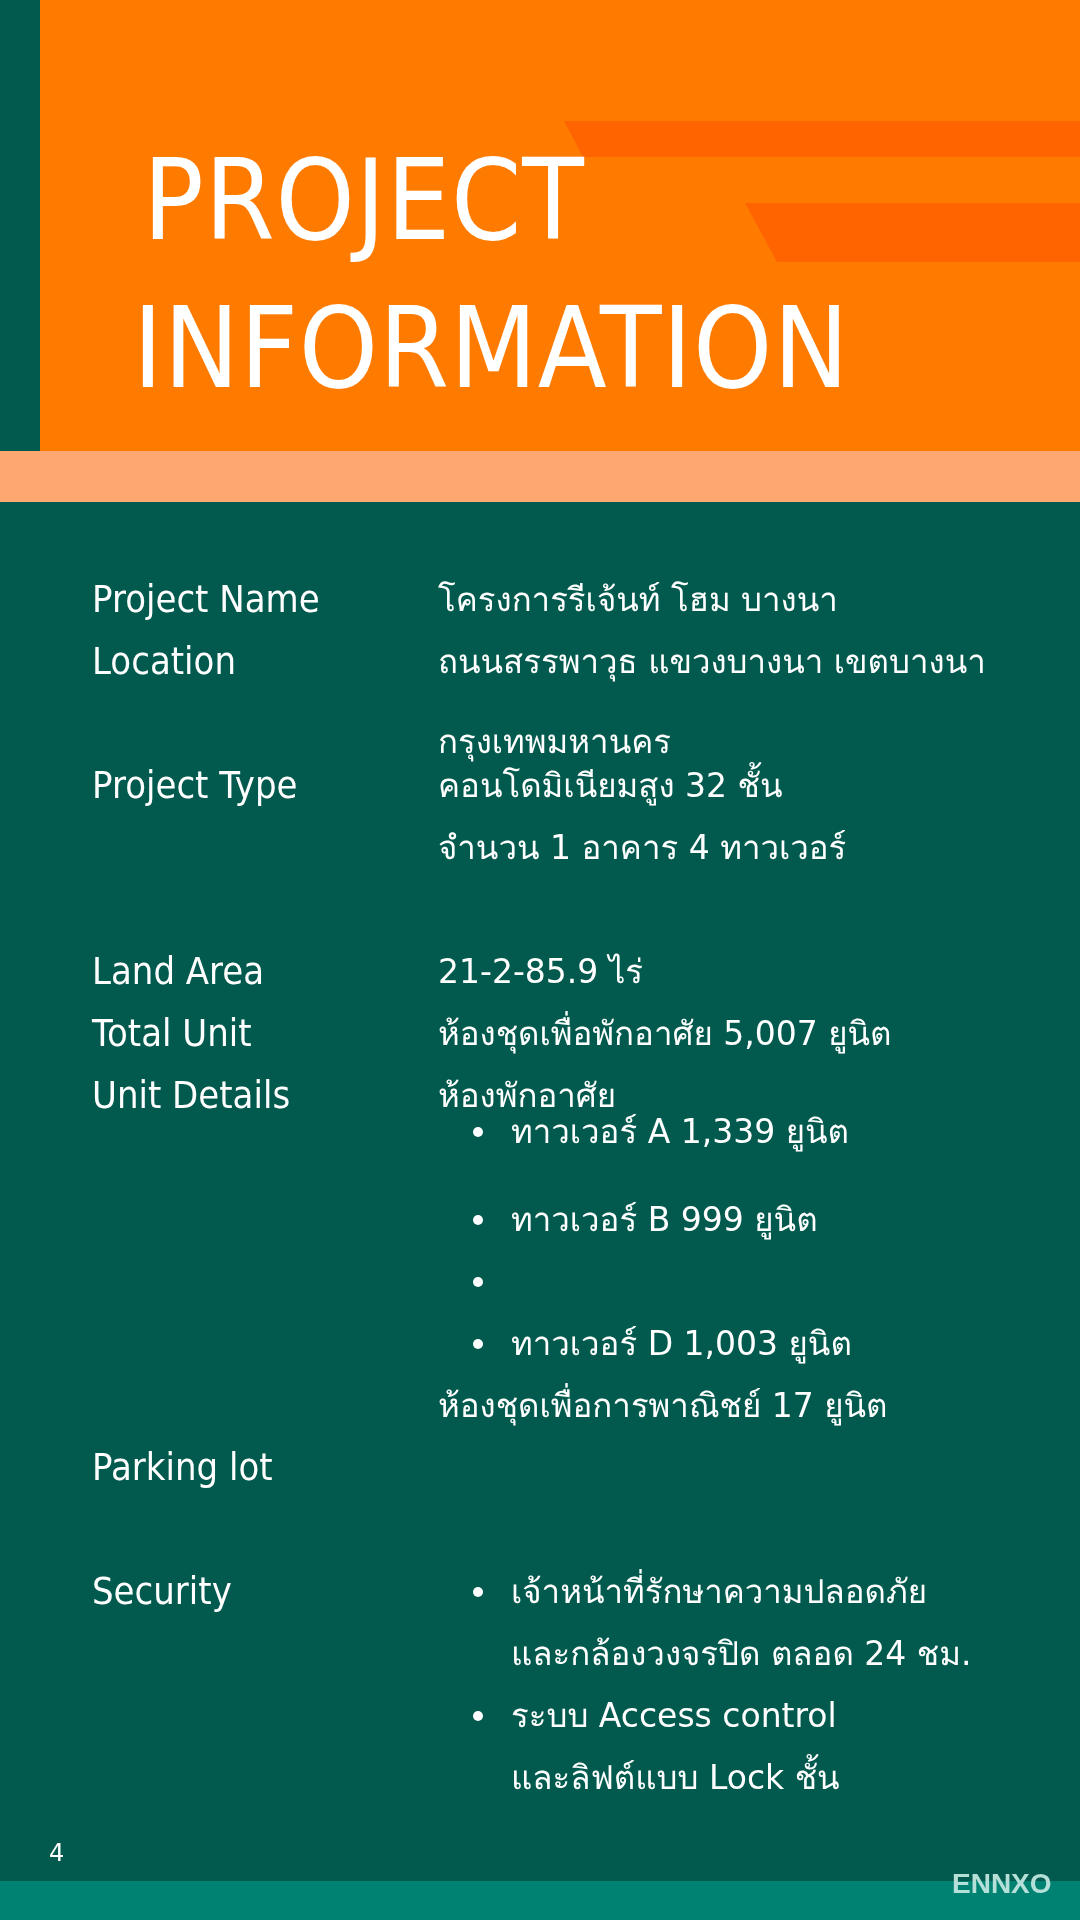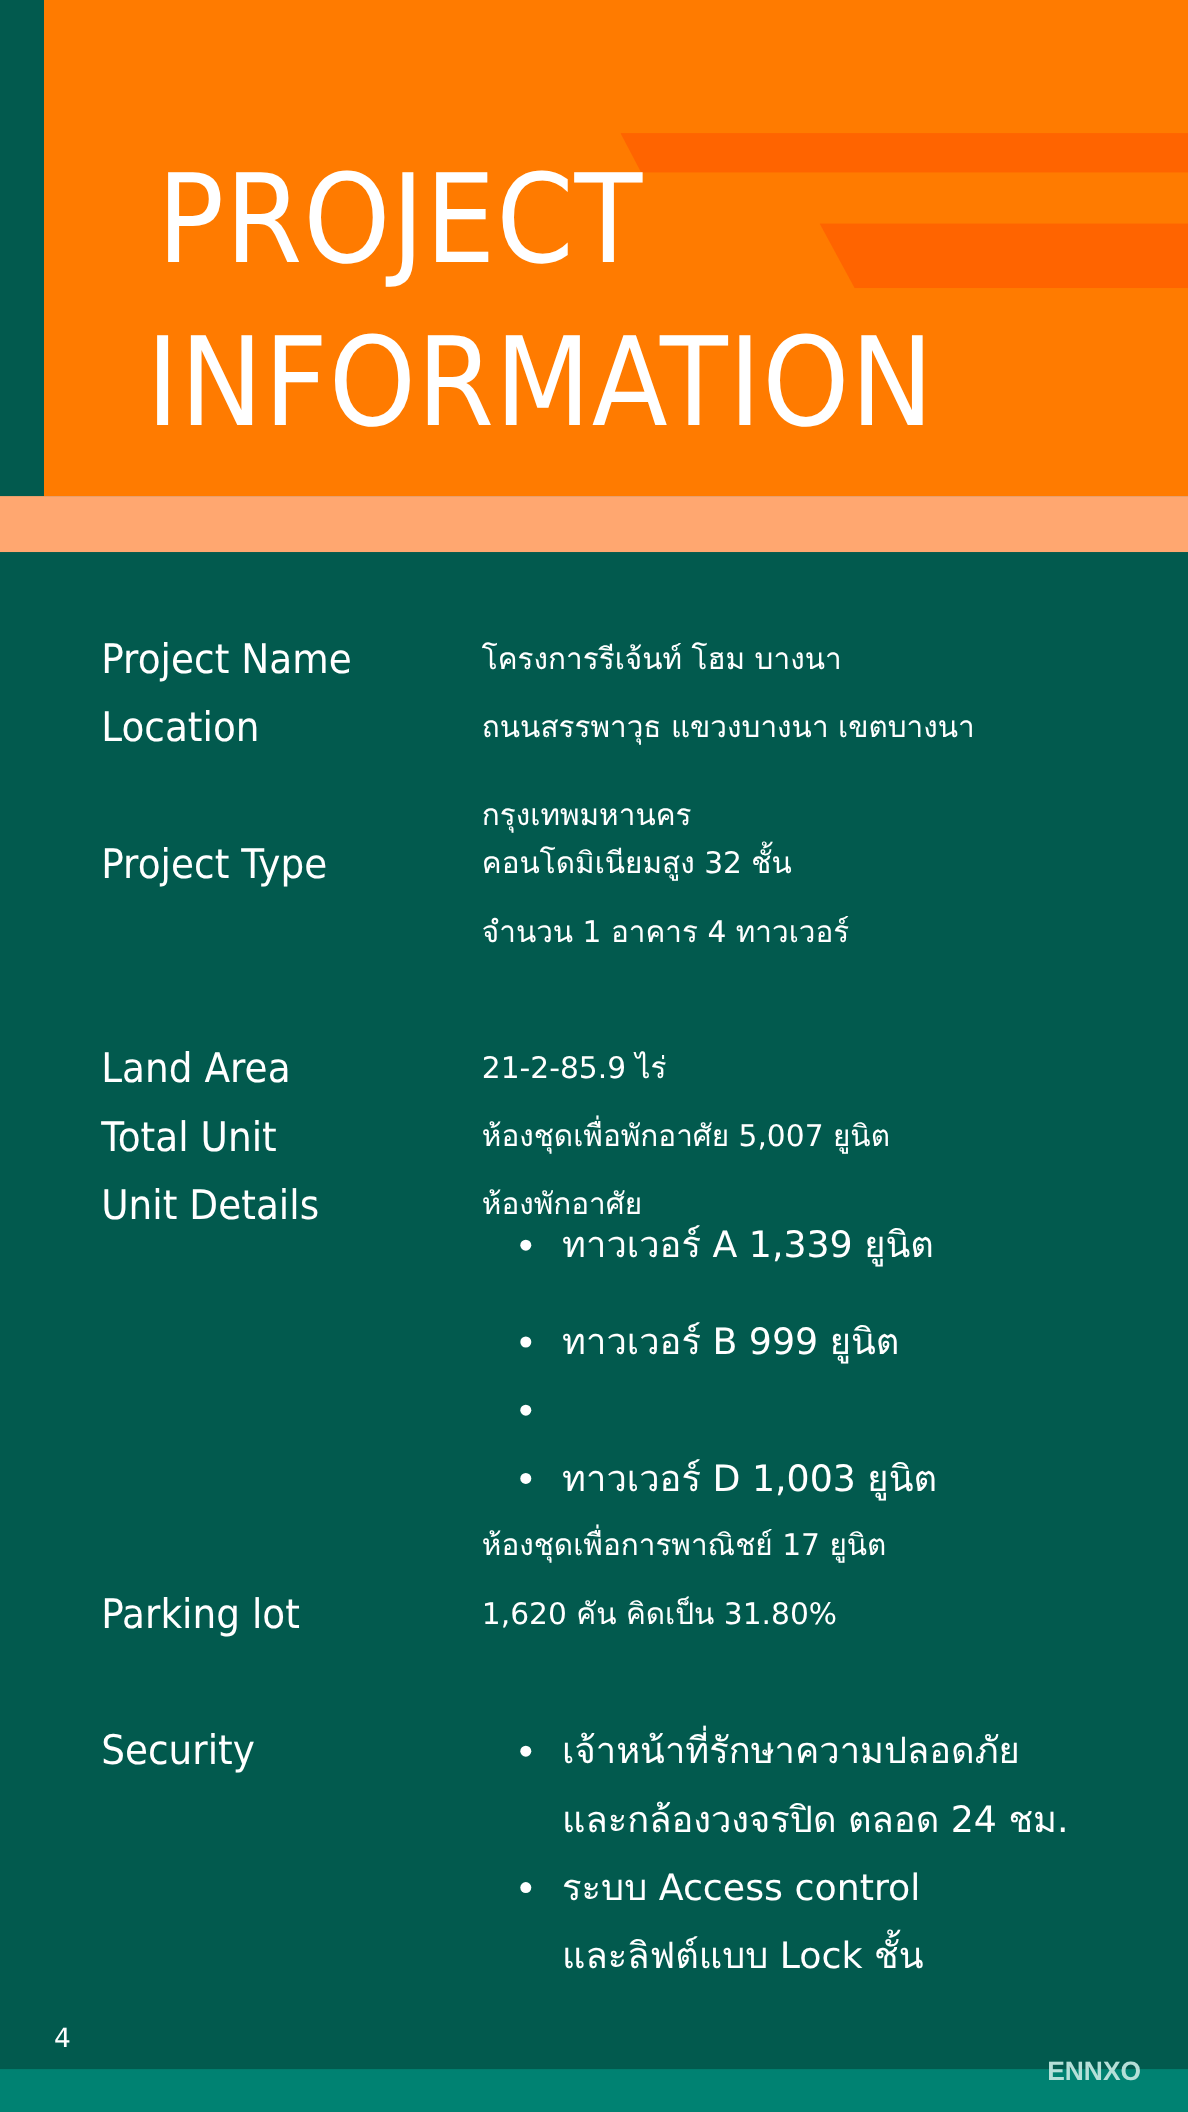--- a/index.html
+++ b/index.html
@@ -10,26 +10,26 @@
   .stripe1 { left:524px; top:121px; width:560px; height:36px; clip-path:polygon(0 0,100% 0,100% 100%,19px 100%); }
   .stripe2 { left:705px; top:203px; width:380px; height:59px; clip-path:polygon(0 0,100% 0,100% 100%,32px 100%); }
   .title { position:absolute; color:#fff; font-family:"DejaVu Sans", sans-serif; font-weight:normal;
            font-size:112px; line-height:1; letter-spacing:1px; transform:scaleX(0.9); transform-origin:left top; margin:0; }
   .title1 { left:103px; top:144px; }
   .title2 { left:93px; top:292px; }
   .peach { position:absolute; left:0; top:451px; width:1080px; height:51px; background:#FFA770; }
   .content { position:absolute; left:0; top:502px; width:1080px; height:1379px; background:#025A4E; }
   .row { position:absolute; left:0; width:1080px; height:62px; }
   .lbl { position:absolute; left:92px; top:0; color:#fff; font-family:"DejaVu Sans", sans-serif; font-size:37px; line-height:62px; white-space:nowrap; transform:scaleX(0.92); transform-origin:left center; }
-  .val { position:absolute; left:438px; top:0; color:#fff; font-family:"DejaVu Sans", sans-serif; font-size:27px; line-height:62px; white-space:nowrap; }
+  .val { position:absolute; left:438px; top:0; color:#fff; font-family:"DejaVu Sans", sans-serif; font-size:33px; line-height:62px; white-space:nowrap; }
   .bul { position:absolute; left:511px; top:0; color:#fff; font-family:"DejaVu Sans", sans-serif; font-size:33px; line-height:62px; white-space:nowrap; }
   .dot { position:absolute; left:473px; top:26px; width:10px; height:10px; border-radius:50%; background:#fff; }
   .footer-bar { position:absolute; left:0; top:1881px; width:1080px; height:39px; background:#008272; }
   .page-num { position:absolute; left:49px; top:1838px; color:#fff; font-family:"DejaVu Sans", sans-serif; font-size:24px; line-height:30px; }
-  .brand { position:absolute; left:952px; top:1870px; color:#BFE6DF; font-family:"Liberation Sans", sans-serif; font-weight:bold; font-size:24px; line-height:28px; letter-spacing:0px; opacity:0.95; }
+  .brand { position:absolute; left:952px; top:1870px; color:#BFE6DF; font-family:"Liberation Sans", sans-serif; font-weight:bold; font-size:28px; line-height:28px; letter-spacing:0px; opacity:0.95; }
 </style>
 </head>
 <body>
 
 <div class="header">
   <div class="stripe stripe1"></div>
   <div class="stripe stripe2"></div>
   <h1 class="title title1">PROJECT</h1>
   <h1 class="title title2">INFORMATION</h1>
 </div>
@@ -81,21 +81,20 @@
 </div>
 <div class="row" style="top:1313px">
   <span class="dot"></span>
   <span class="bul">ทาวเวอร์ D 1,003 ยูนิต</span>
 </div>
 <div class="row" style="top:1375px">
   <span class="val">ห้องชุดเพื่อการพาณิชย์ 17 ยูนิต</span>
 </div>
 <div class="row" style="top:1437px">
   <span class="lbl">Parking lot</span>
-  <span class="val">1,620 คัน คิดเป็น 31.80%</span>
 </div>
 
 <div class="row" style="top:1561px">
   <span class="lbl">Security</span>
   <span class="dot"></span>
   <span class="bul">เจ้าหน้าที่รักษาความปลอดภัย</span>
 </div>
 <div class="row" style="top:1623px">
   <span class="bul">และกล้องวงจรปิด ตลอด 24 ชม.</span>
 </div>

